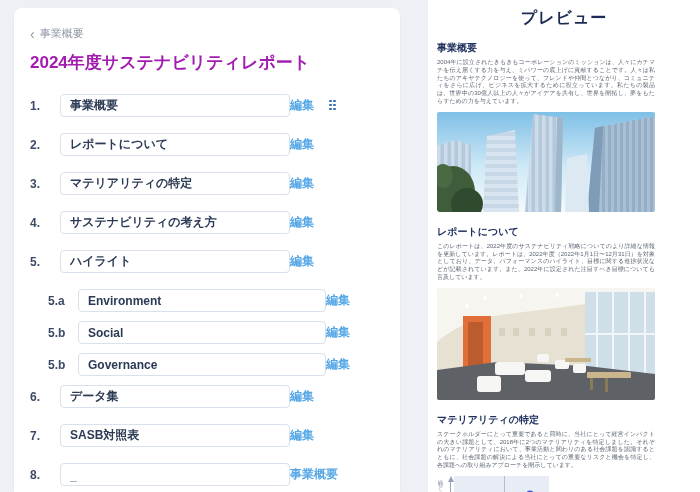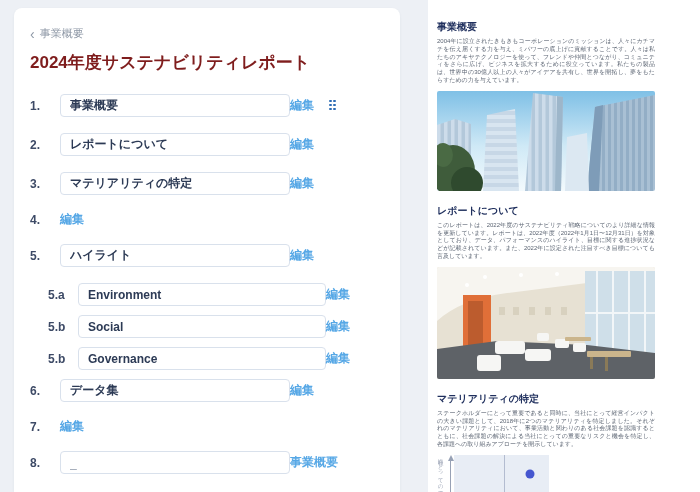--- a/index.html
+++ b/index.html
@@ -10,21 +10,21 @@
   
   .left-card{
     position:absolute;left:14px;top:8px;width:386px;height:484px;
     background:#fff;border-radius:8px 8px 0 0;
     padding:16px 16px 0;box-sizing:border-box;
     box-shadow:0 1px 3px rgba(40,60,90,.06);
   }
   .back{display:flex;align-items:center;gap:5px;color:#8d97a5;font-size:11px;
         text-decoration:none;margin:2px 0 10px;cursor:pointer}
   .chev{font-size:14px;line-height:10px}
-  .page-title{font-size:17px;font-weight:bold;color:#7f1d1d;margin:0 0 20px}
+  .page-title{font-size:17px;font-weight:bold;color:#a21caf;margin:0 0 20px}
   .row{display:flex;align-items:center;margin-bottom:16px}
   .row.sub{margin-bottom:9px}
   .num{width:30px;font-size:12px;font-weight:bold;color:#3d4a66;flex:none}
   .sub .num{margin-left:18px}
   .field{
     width:230px;height:23px;border:1px solid #d9e1ec;border-radius:4px;
     font-family:"Liberation Sans",sans-serif;font-size:12px;font-weight:bold;
     color:#2c3a55;padding:0 9px;box-sizing:border-box;background:#fff;flex:none;
   }
   .field::placeholder{color:#97a1b0;font-weight:normal}
@@ -100,20 +100,21 @@
         <i></i>
           <i></i>
           <i></i>
           <i></i>
           <i></i>
           <i></i>
       </span>
     </div>
       <div class="row">
       <span class="num">4.</span>
+      <input class="field" type="text" value="サステナビリティの考え方" style="">
       <a class="action">編集</a>
       <span class="drag" style="visibility: hidden;">
         <i></i>
           <i></i>
           <i></i>
           <i></i>
           <i></i>
           <i></i>
       </span>
     </div>
@@ -177,20 +178,21 @@
         <i></i>
           <i></i>
           <i></i>
           <i></i>
           <i></i>
           <i></i>
       </span>
     </div>
       <div class="row">
       <span class="num">7.</span>
+      <input class="field" type="text" value="SASB対照表" style="">
       <a class="action">編集</a>
       <span class="drag" style="visibility: hidden;">
         <i></i>
           <i></i>
           <i></i>
           <i></i>
           <i></i>
           <i></i>
       </span>
     </div>
@@ -205,20 +207,21 @@
           <i></i>
           <i></i>
           <i></i>
       </span>
     </div>
     </div>
 
 </div>
 
 <div class="preview">
+  <div class="pv-title">プレビュー</div>
   <div class="doc">
 
     <div class="sec">
       <h3 class="sec-h">事業概要</h3>
       <p class="para">2004年に設立されたきもきもコーポレーションのミッションは、人々にカチマチを伝え届くする力を与え、ミパワーの底上げに貢献することです。人々は私たちのアキヤテクノロジーを使って、フレンドや仲間とつながり、コミュニティをさらに広げ、ビジネスを拡大するために役立っています。私たちの製品は、世界中の30億人以上の人々がアイデアを共有し、世界を開拓し、夢をもたらすための力を与えています。</p>
       <svg class="photo" viewBox="0 0 218 100">
         <defs>
           <linearGradient id="sky" x1="0" y1="0" x2="0" y2="1">
             <stop offset="0" stop-color="#7fc0e6"></stop>
               <stop offset="0.55" stop-color="#cfe9f6"></stop>

